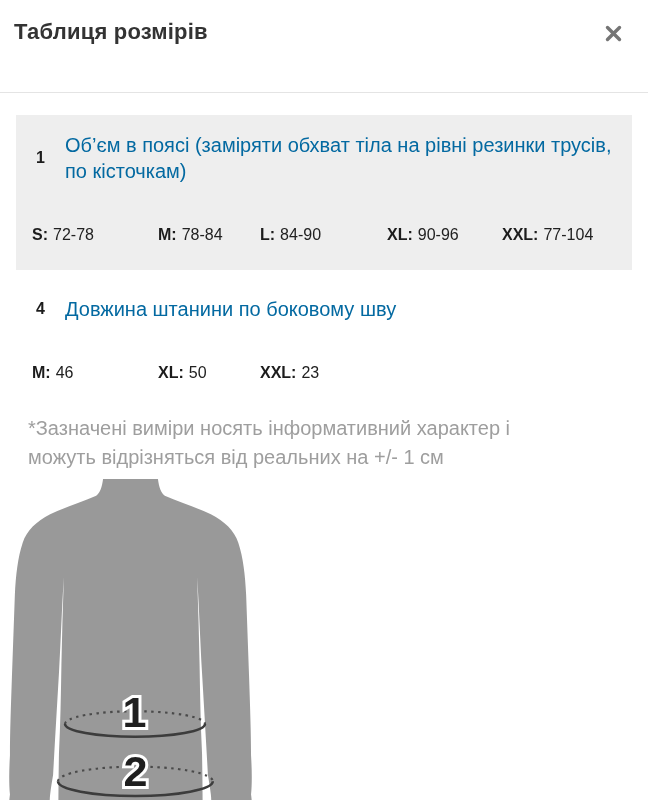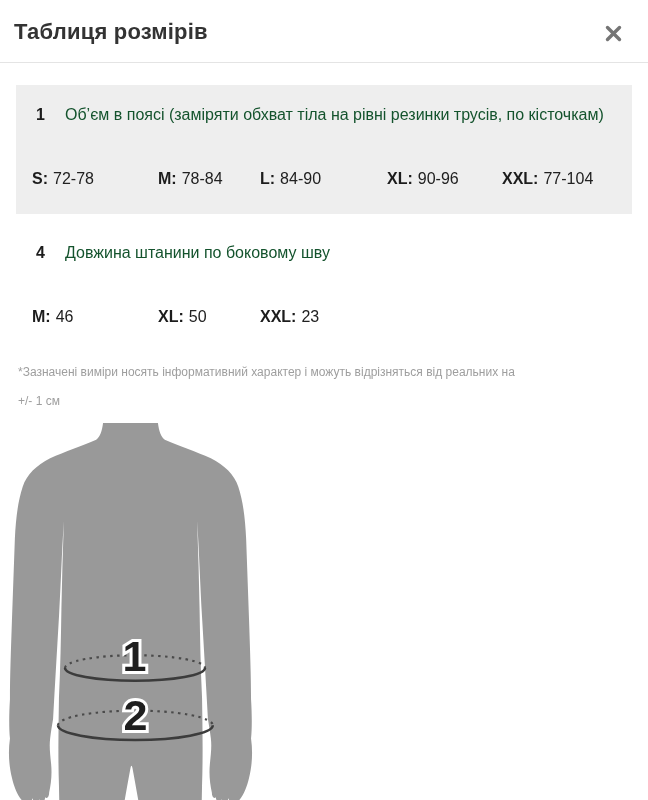--- a/index.html
+++ b/index.html
@@ -3,21 +3,21 @@
 <meta charset="utf-8">
 <style>
   html,body{margin:0;padding:0;}
   body{
     width:648px;height:800px;overflow:hidden;background:#ffffff;
     font-family:"Liberation Sans","DejaVu Sans",sans-serif;
     color:#212121;position:relative;
   }
   
   .modal-header{
-    height:63px;box-sizing:border-box;
+    height:93px;box-sizing:border-box;
     padding:19px 22px 0 14px;
     border-bottom:1px solid #e4e4e4;
     display:flex;justify-content:space-between;align-items:flex-start;
   }
   .modal-title{
     font-size:22px;font-weight:700;color:#333333;letter-spacing:.2px;line-height:26px;
   }
   .close-btn{
     background:none;border:none;padding:4px;margin-top:2px;cursor:pointer;line-height:0;
   }
@@ -27,36 +27,36 @@
     box-sizing:border-box;
     padding:17px 20px 27px 20px;
   }
   .size-section.highlight{background:#eeeeee;}
   .size-section.plain{background:transparent;padding-top:26px;padding-bottom:0;}
   .desc-row{display:flex;align-items:center;}
   .row-number{
     font-weight:700;font-size:16px;flex:none;width:29px;color:#1c1c1c;
   }
   .row-desc{
-    font-size:16px;line-height:26px;color:#14532d;max-width:554px;
+    font-size:20px;line-height:26px;color:#0369a1;max-width:554px;
   }
   .sizes-row{
     display:grid;
     grid-template-columns:126px 102px 127px 115px auto;
     margin:10px 0 0 -4px;
     font-size:16px;line-height:17px;
   }
   .size-cell{white-space:nowrap;margin-top:32px;}
   .size-label{font-weight:700;color:#1c1c1c;margin-right:5px;}
   .size-value{color:#212121;}
   
   .note{
-    margin:33px 16px 0 18px;
+    margin:33px 16px 0 28px;
     max-width:514px;
-    color:#9e9e9e;font-size:12px;line-height:29px;
+    color:#9e9e9e;font-size:20px;line-height:29px;
   }
   
   .figure-wrap{margin:4px 0 0 8px;width:245px;height:398px;}
   .figure-wrap svg{display:block;}
 </style>
 </head>
 <body>
 
 <div class="modal-header">
   <div class="modal-title">Таблиця розмірів</div>

